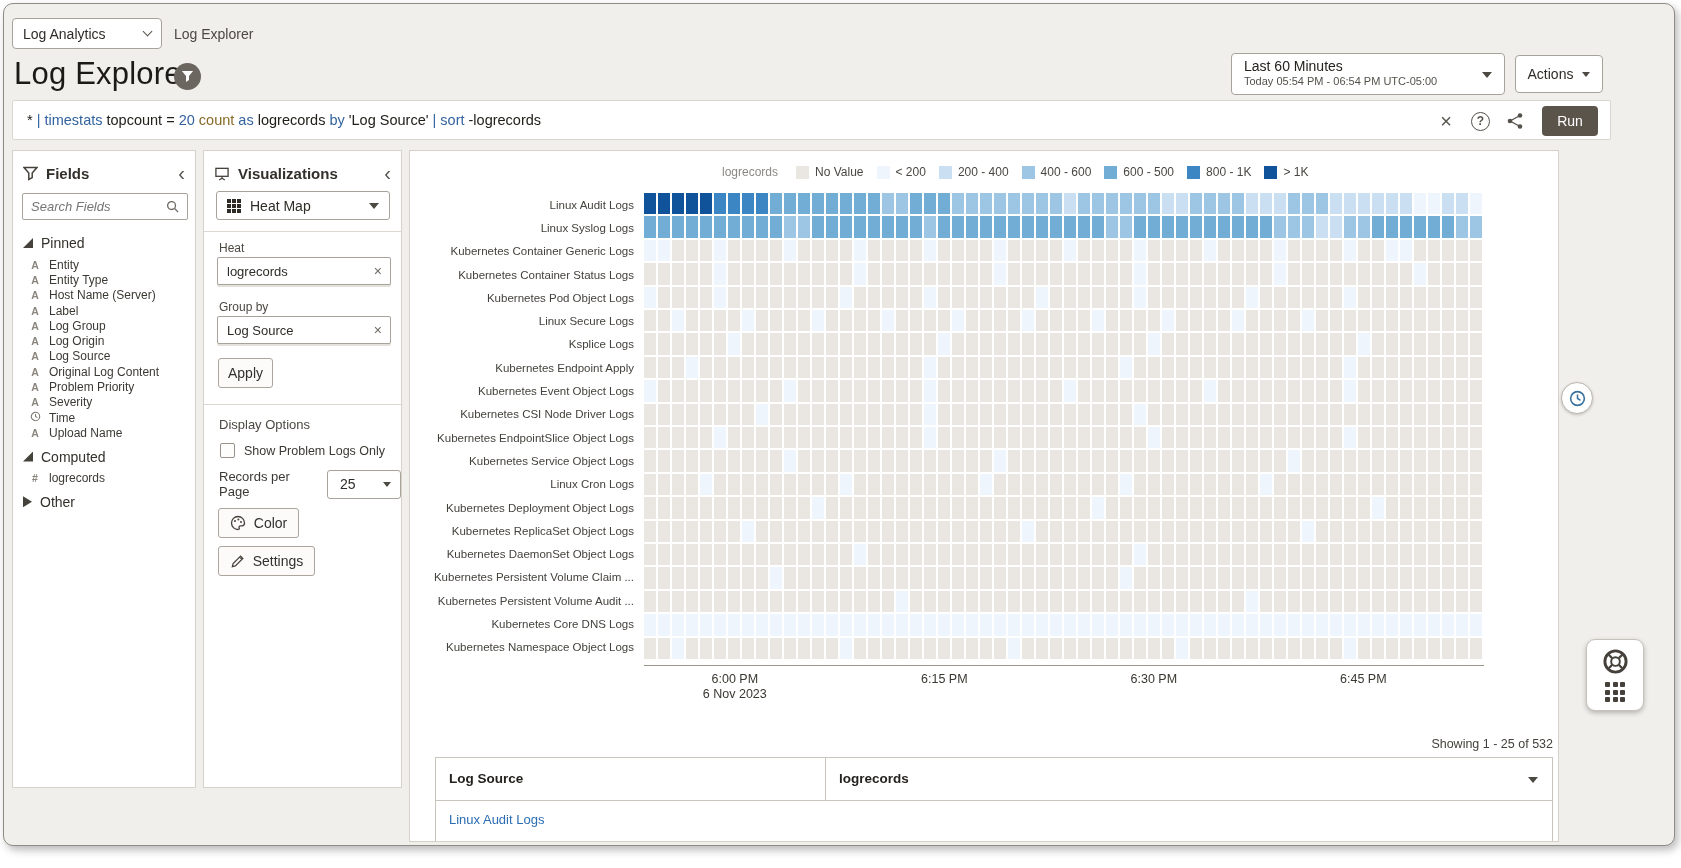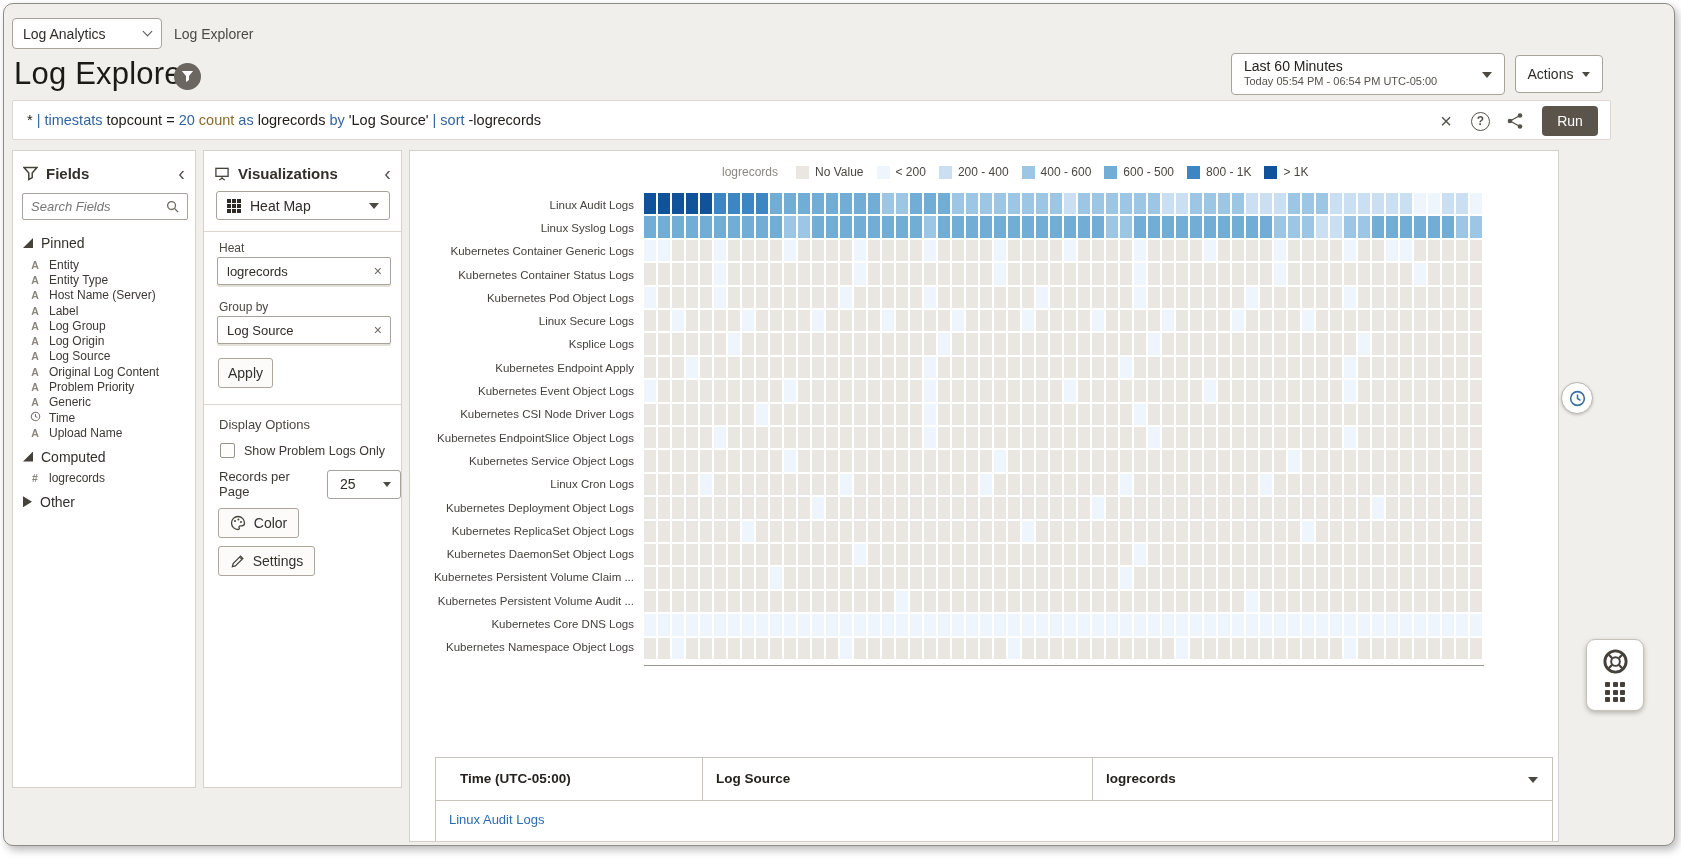--- a/index.html
+++ b/index.html
@@ -233,21 +233,21 @@
         <div class="fitem">
           <span class="fico">A</span>
           <span class="fitem-label">Original Log Content</span>
         </div>
         <div class="fitem">
           <span class="fico">A</span>
           <span class="fitem-label">Problem Priority</span>
         </div>
         <div class="fitem">
           <span class="fico">A</span>
-          <span class="fitem-label">Generic</span>
+          <span class="fitem-label">Severity</span>
         </div>
         <div class="fitem">
           <span class="fico"><svg width="11" height="11" viewBox="0 0 12 12">
               <circle cx="6" cy="6" r="4.6" fill="none" stroke="#7c7770" stroke-width="1.2"></circle>
               <path d="M6 3.4V6l2 1.2" fill="none" stroke="#7c7770" stroke-width="1.1"></path>
             </svg></span>
           <span class="fitem-label">Time</span>
         </div>
         <div class="fitem">
           <span class="fico">A</span>
@@ -1588,24 +1588,39 @@
           <div class="hm-cell" style="background: rgb(234, 231, 226);"></div>
           <div class="hm-cell" style="background: rgb(234, 231, 226);"></div>
           <div class="hm-cell" style="background: rgb(234, 231, 226);"></div>
           <div class="hm-cell" style="background: rgb(234, 231, 226);"></div>
           <div class="hm-cell" style="background: rgb(234, 231, 226);"></div>
           <div class="hm-cell" style="background: rgb(234, 231, 226);"></div>
           <div class="hm-cell" style="background: rgb(234, 231, 226);"></div>
         </div>
     </div>
     <div class="hm-axis"></div>
-
+    <div class="hm-xticks">
+        <div class="xtick" style="left: 10.8333%;">
+          <div class="xtick-l1">6:00 PM</div>
+          <div class="xtick-l2">6 Nov 2023</div>
+        </div>
+        <div class="xtick" style="left: 35.8333%;">
+          <div class="xtick-l1">6:15 PM</div>
+        </div>
+        <div class="xtick" style="left: 60.8333%;">
+          <div class="xtick-l1">6:30 PM</div>
+        </div>
+        <div class="xtick" style="left: 85.8333%;">
+          <div class="xtick-l1">6:45 PM</div>
+        </div>
+      </div>
+
+    <div class="tbl-showing">Showing 1 - 25 of 532</div>
     <div class="dtable">
       <div class="thead">
-          <div class="th th0"><span>Time (UTC-05:00)</span></div>
           <div class="th th1"><span>Log Source</span></div>
           <div class="th th2"><span>logrecords</span><span class="caret th-caret"></span></div>
         </div>
       <div>
           <div class="tr">
             <div class="td td1"><span class="link">Linux Audit Logs</span></div>
           </div>
         </div>
     </div>
   </div>

